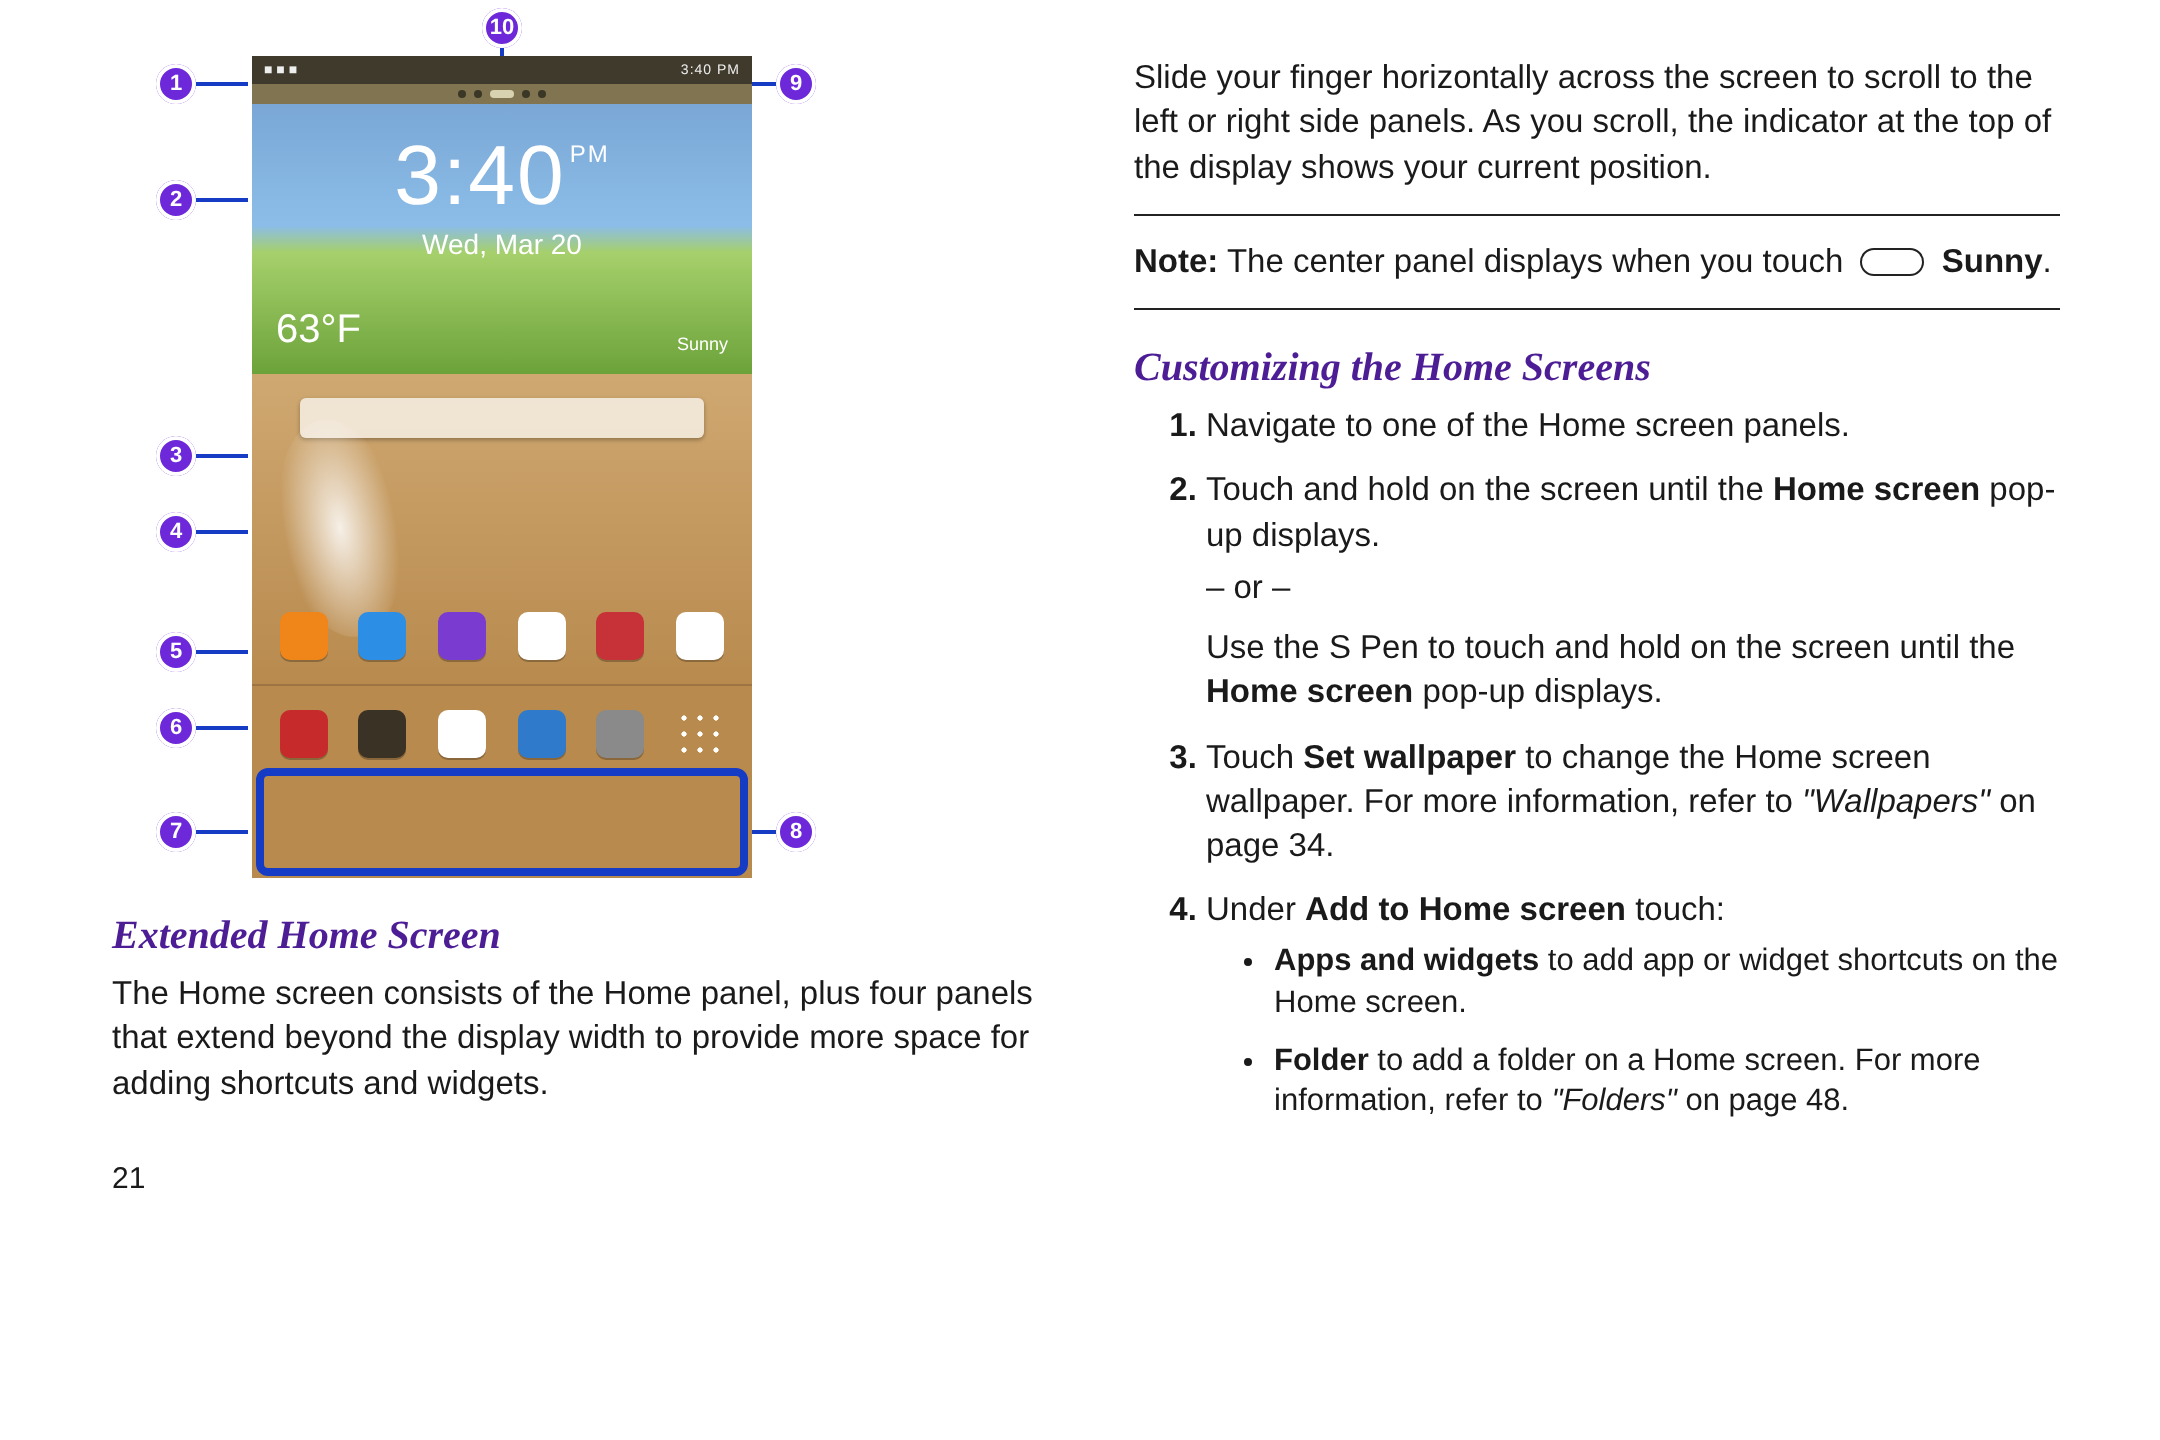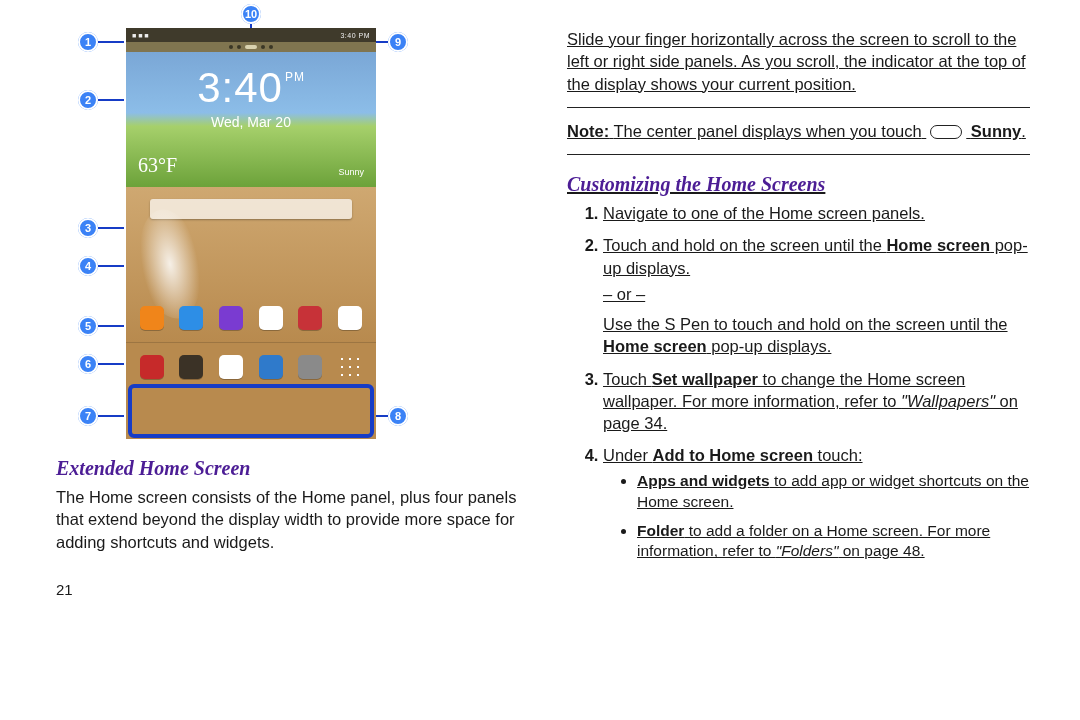--- a/index.html
+++ b/index.html
@@ -17,21 +17,21 @@
     width: 100%;
     height: 100%;
     box-sizing: border-box;
     padding: 28px 50px 20px 56px;
   }
   .col {
     flex: 1 1 50%;
     box-sizing: border-box;
   }
   .col-left { padding-right: 24px; }
-  .col-right { padding-left: 24px; text-decoration: underline; }
+  .col-right { padding-left: 24px; }
 
   
   .diagram-wrap {
     margin-left: 70px;
     position: relative;
     width: 300px;
   }
   .device {
     width: 250px;
     position: relative;
@@ -54,21 +54,21 @@
   .widget {
     height: 135px;
     background: linear-gradient(#7aa7d6,#8cbde8 45%,#a6d06b 55%,#6ca23a);
     position: relative;
     color:#fff;
     font-family: Arial, sans-serif;
   }
   .widget .time{position:absolute; top:12px; left:50%; transform:translateX(-50%); font-size:42px; font-weight:300; letter-spacing:1px; display:flex; align-items:flex-start;}
   .widget .time .ampm{font-size:12px; margin-top:6px; margin-left:2px;}
   .widget .date{position:absolute; top:62px; left:50%; transform:translateX(-50%); font-size:14px;}
-  .widget .temp{position:absolute; bottom:10px; left:12px; font-size:20px;font-family:Liberation Serif, serif;}
+  .widget .temp{position:absolute; bottom:10px; left:12px; font-size:20px;}
   .widget .wx  {position:absolute; bottom:10px; right:12px; font-size:9px; text-align:right;}
   .wallpaper {
     height: 155px;
     background: linear-gradient(#cfa871,#b88a4e);
     position: relative;
   }
   .feather{position:absolute; left:14px; top:22px; width:60px; height:110px; background:
      radial-gradient(ellipse 40px 90px at 30px 55px, rgba(255,255,255,.85), rgba(255,255,255,0) 70%);
      transform: rotate(-10deg); border-radius:50%;}
   .search{
@@ -84,21 +84,21 @@
     radial-gradient(circle,#fff 1.2px,transparent 1.4px) 0 0/8px 8px;
     border-radius:4px;}
   .dock-outline{
     position:absolute; left: 2px; right:2px; bottom:1px; height:46px;
     border:4px solid #163cc6; border-radius:6px; pointer-events:none;
   }
 
   
   .callout{
     position:absolute; width:20px;height:20px;border-radius:50%;
-    background:#3b82f6; color:#fff; font-size:11px; font-weight:600;
+    background:#6d28d9; color:#fff; font-size:11px; font-weight:600;
     display:flex;align-items:center;justify-content:center;
     box-shadow:0 0 0 2px #fff inset;
   }
   .callout-lead{position:absolute;width:0;border-left:2px solid #163cc6;}
   .leadH{position:absolute;height:0;border-top:2px solid #163cc6;}
 
   
   .section-title{
     font-family: Georgia, 'Times New Roman', serif;
     font-style: italic;

